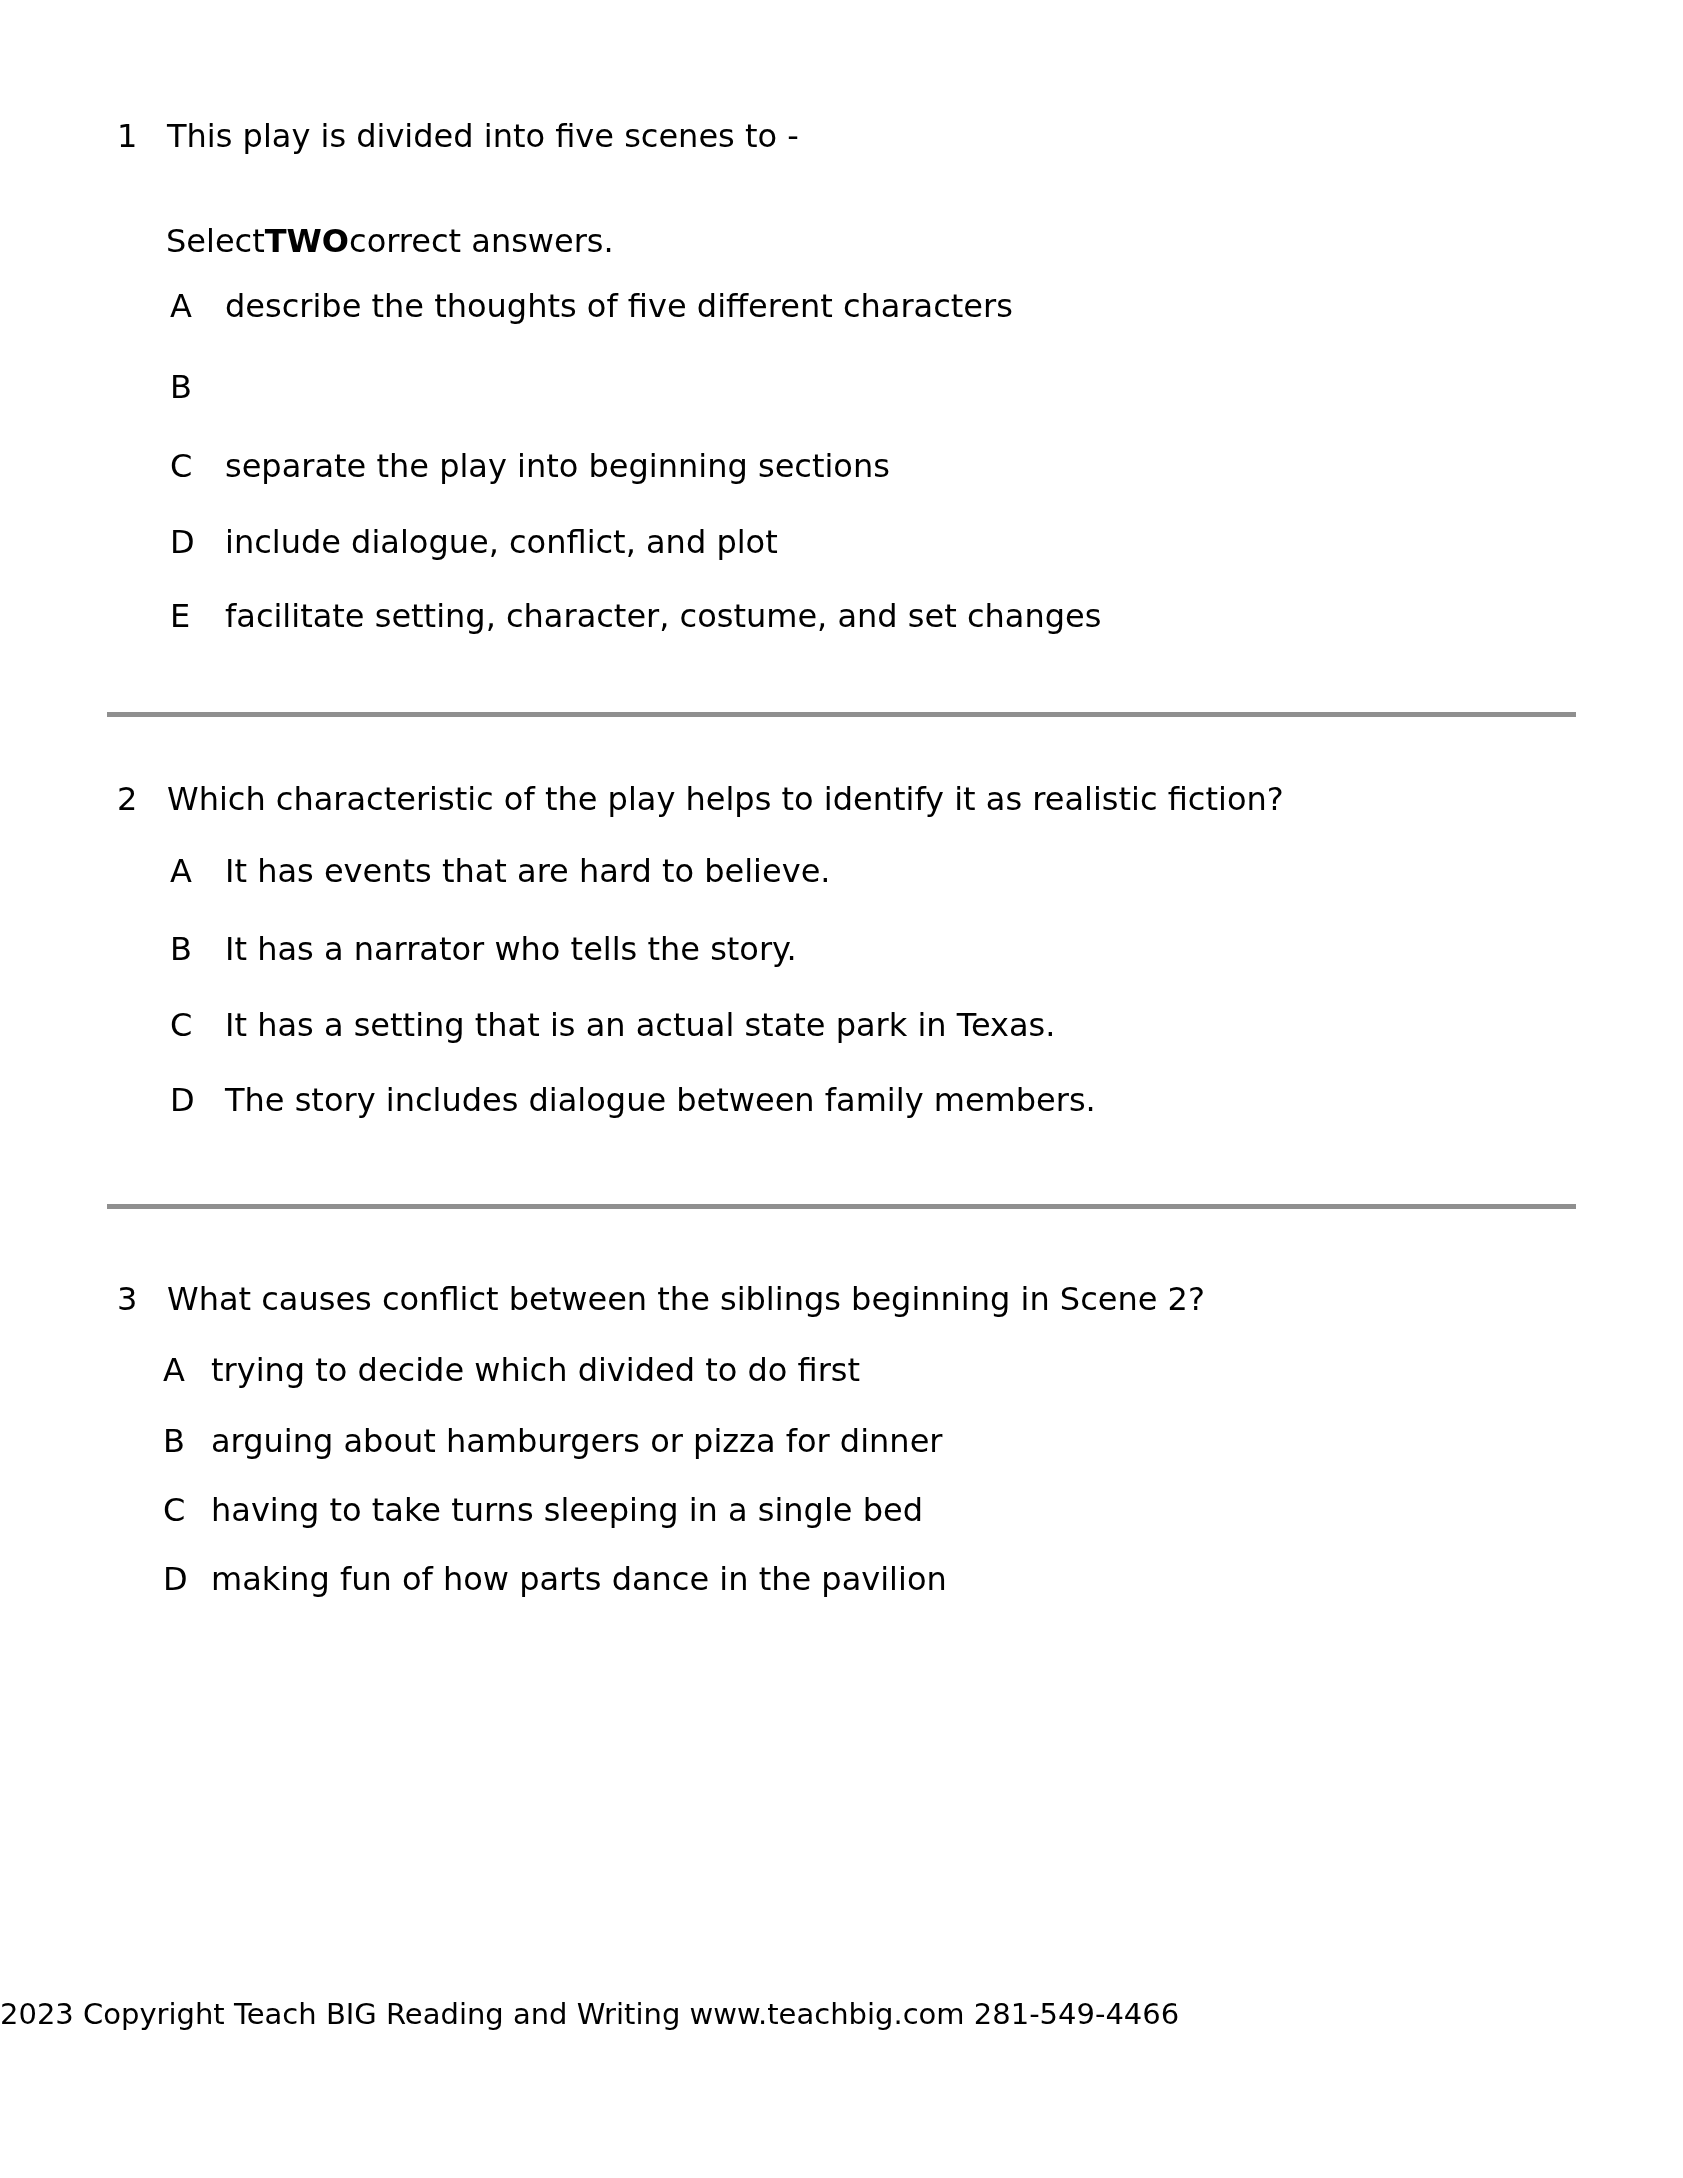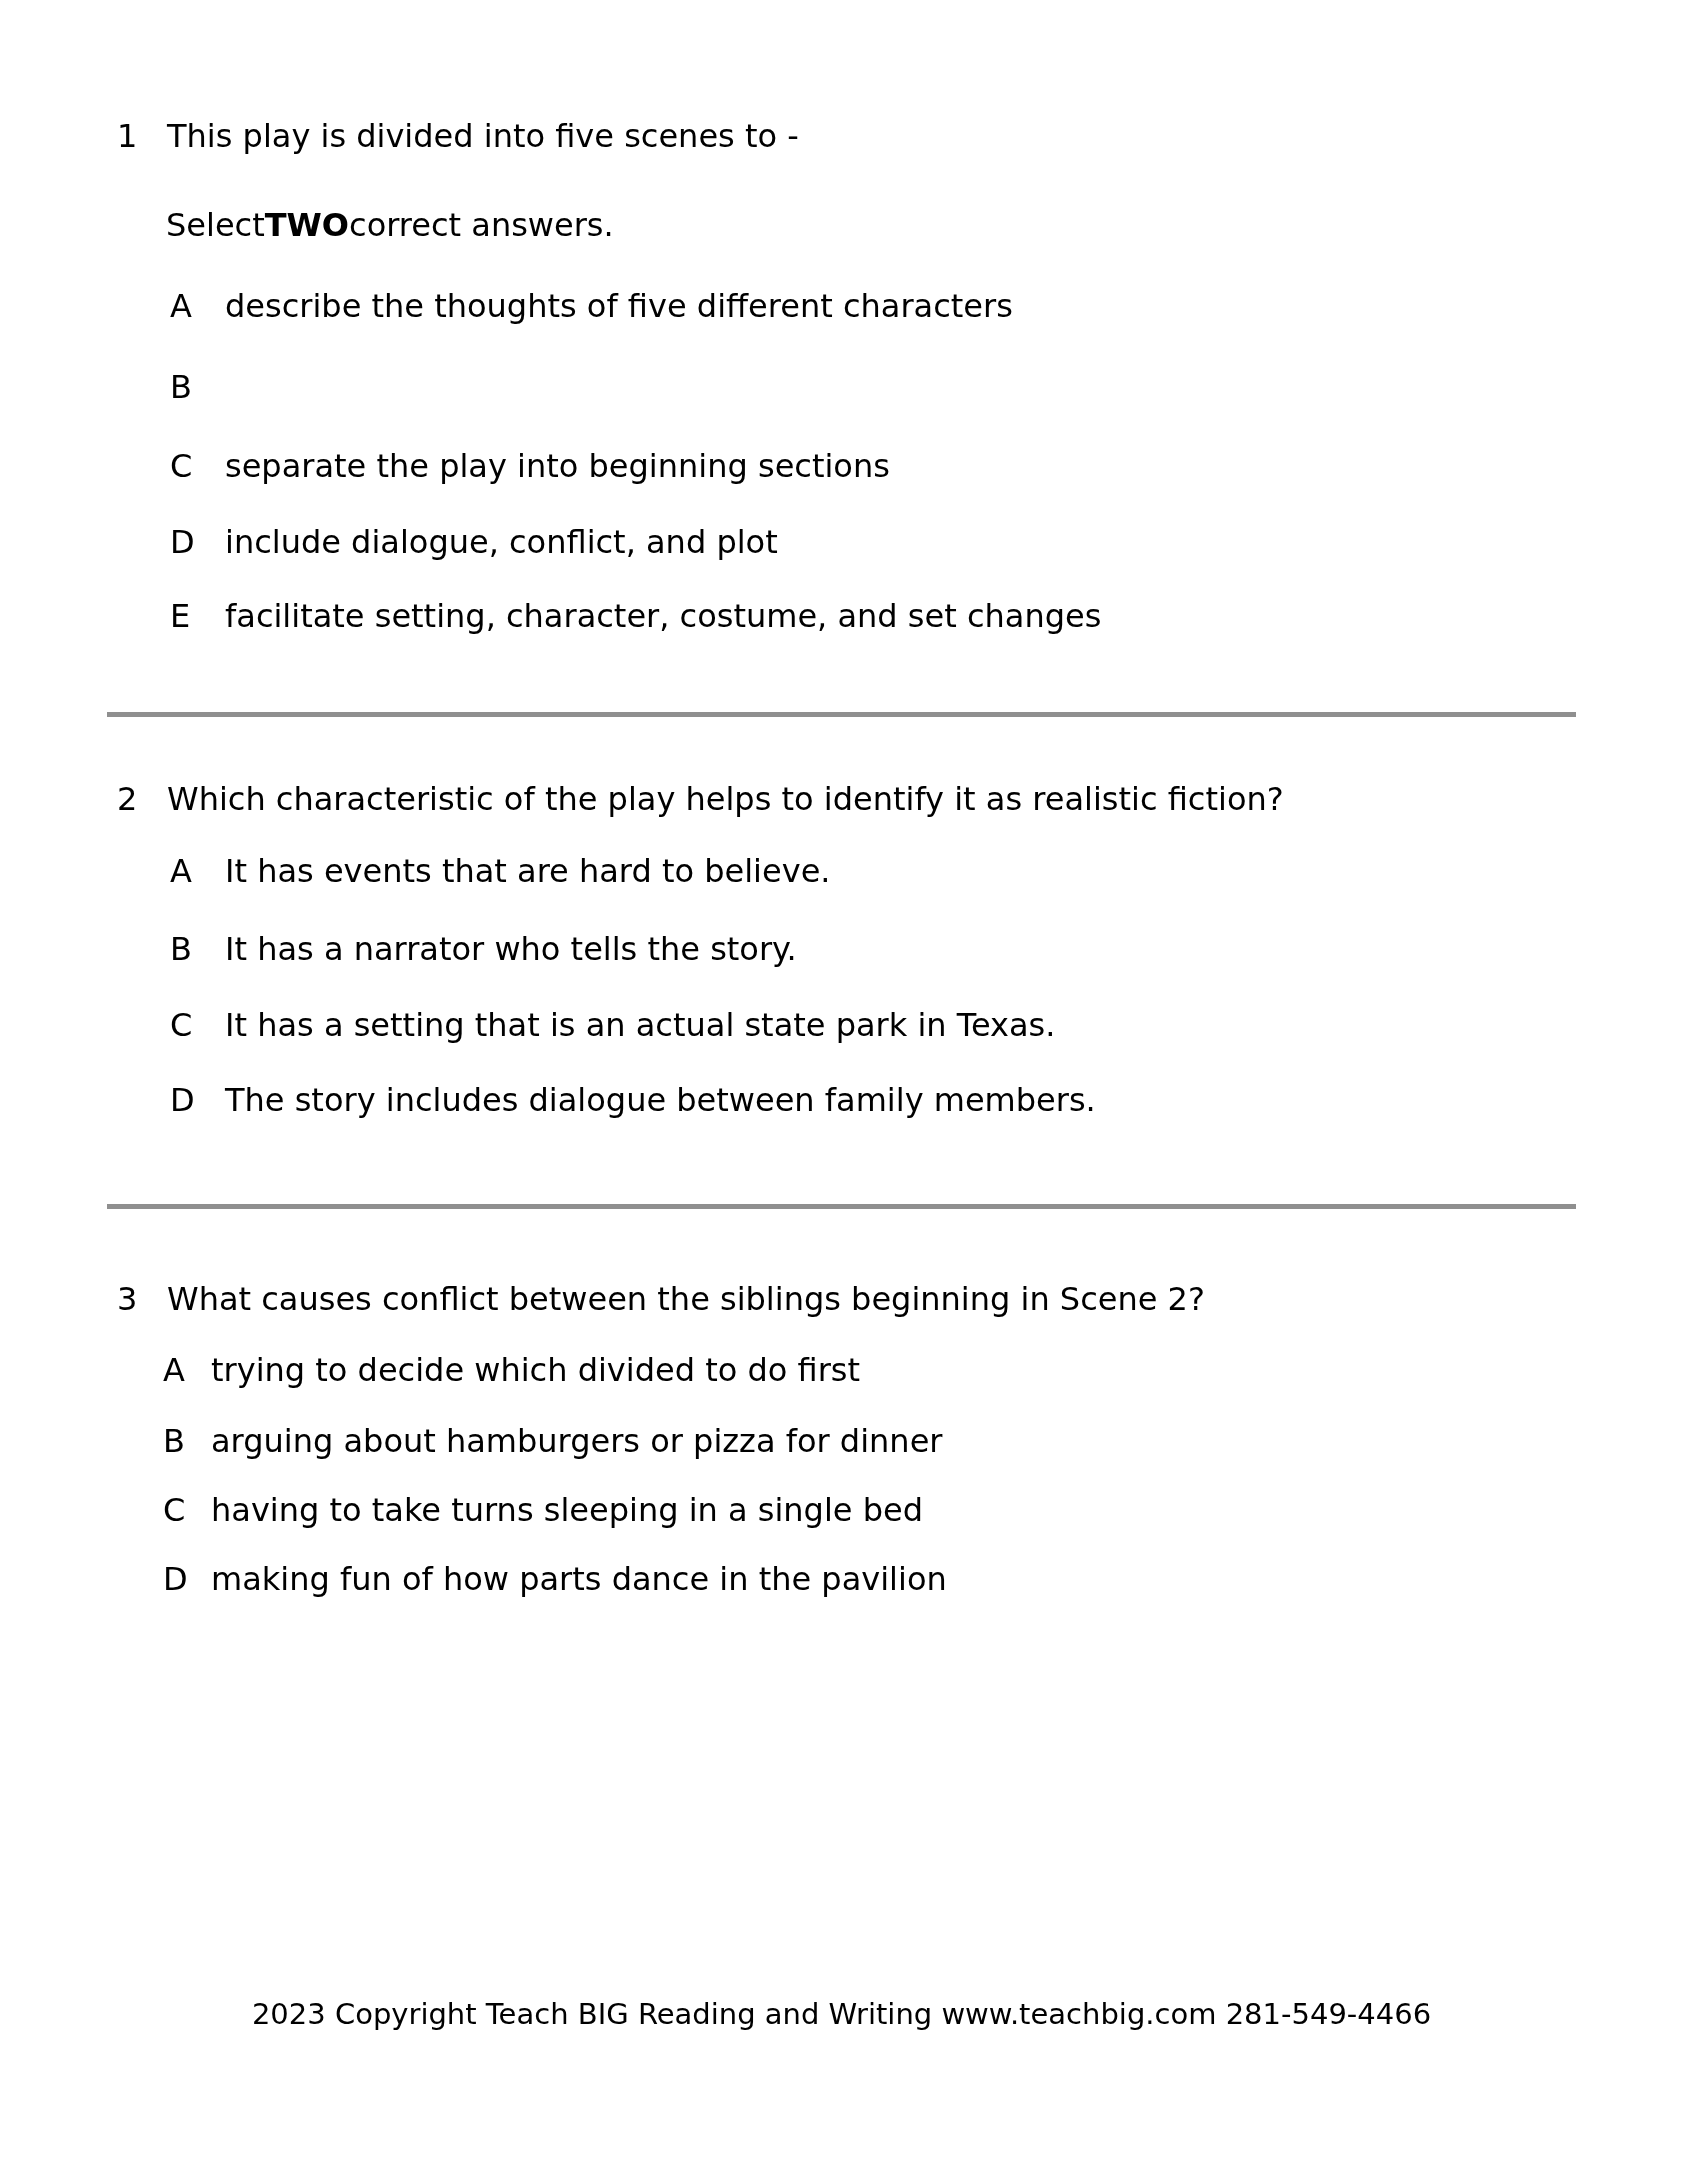--- a/index.html
+++ b/index.html
@@ -30,36 +30,36 @@
     height: 5px;
     border: none;
     margin: 0;
     padding: 0;
   }
   .footer {
     position: absolute;
     left: 0;
     width: 1683px;
     top: 1996px;
-    text-align: center;
+    text-align: left;
     font-size: 29px;
     line-height: 36px;
   }
 </style>
 </head>
 <body>
 
 <div class="page">
 
   <section>
     <div class="row" style="left:117px; top:117px">
       <span class="qnum">1</span>
       <span>This play is divided into five scenes to -</span>
     </div>
-    <div class="row select-row" style="left:166px; top:206px">
+    <div class="row select-row" style="left:166px; top:222px">
         <span>Select </span>
         <b>TWO</b>
         <span> correct answers.</span>
       </div>
     <div class="row" style="left:170px; top:287px">
       <span class="letter">A</span>
       <span>describe the thoughts of five different characters</span>
     </div>
     <div class="row" style="left:170px; top:368px">
       <span class="letter">B</span>

